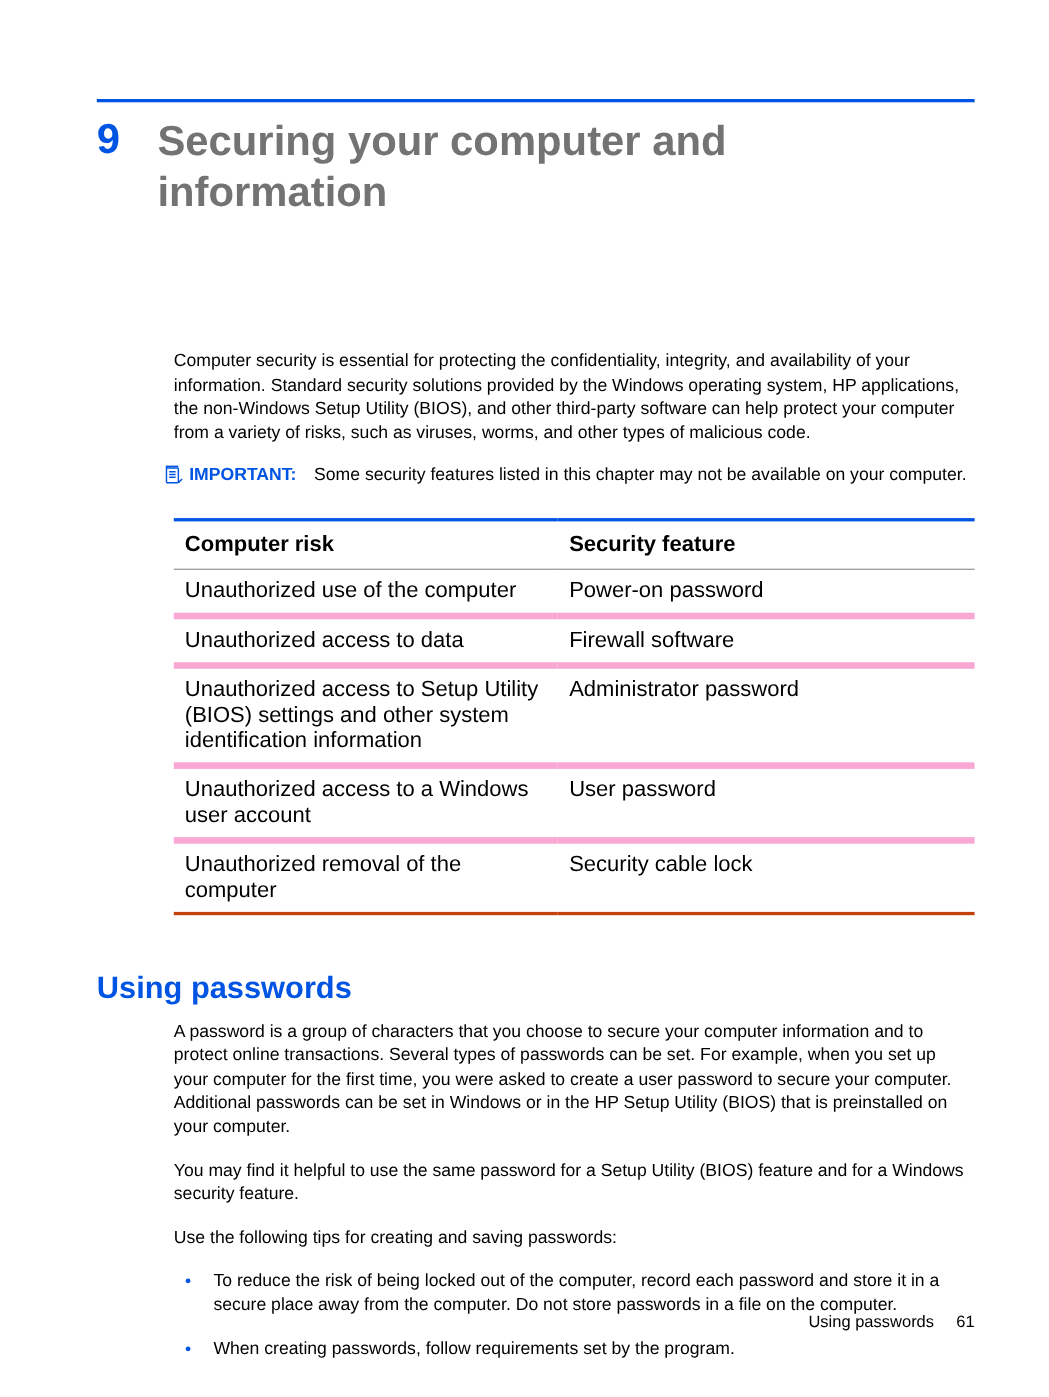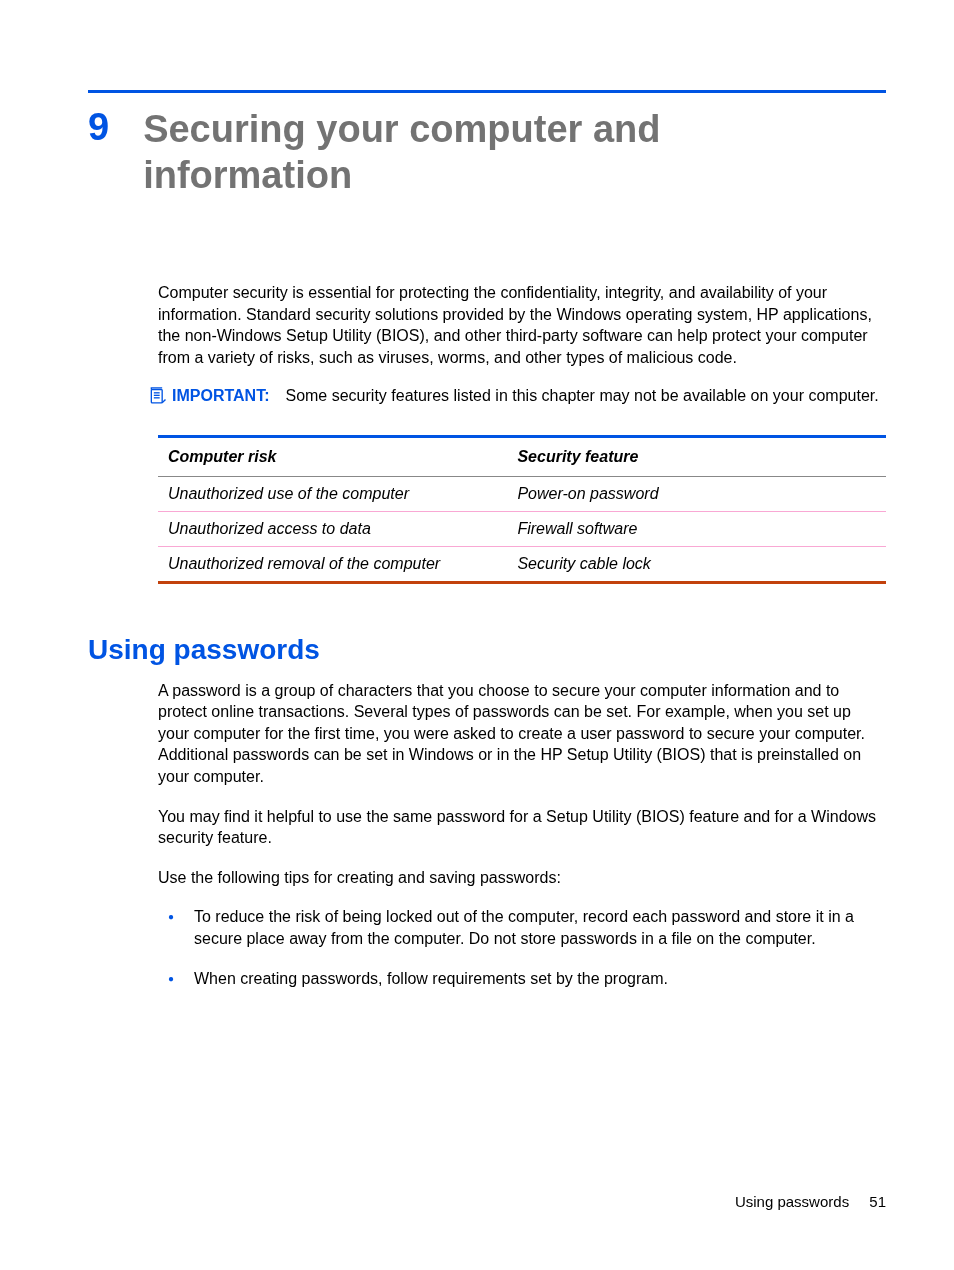--- a/index.html
+++ b/index.html
@@ -2,32 +2,32 @@
 <html><head>
 <meta charset="utf-8">
 <style>
   * { box-sizing: border-box; margin: 0; padding: 0; }
   html, body { width: 954px; height: 1270px; background: #fff; font-family: Arial, Helvetica, sans-serif; color: #000; }
   .page { position: relative; width: 954px; height: 1270px; padding: 90px 68px 60px 88px; }
   .top-rule { border-top: 3px solid #0054e3; margin-bottom: 14px; }
   .chapter-head { display: flex; align-items: flex-start; gap: 34px; }
   .chapter-num { color: #0054e3; font-size: 38px; font-weight: bold; line-height: 1.1; }
   .chapter-title { color: #737373; font-size: 38px; font-weight: bold; line-height: 1.2; max-width: 720px; }
-  .body-block { margin-left: 70px; margin-top: 84px; }
+  .body-block { margin-left: 70px; margin-top: 120px; }
   .para { font-size: 16px; line-height: 1.35; margin-bottom: 18px; }
   .note-row { display: flex; align-items: flex-start; gap: 4px; margin-left: 60px; margin-top: 16px; }
   .note-icon { width: 20px; height: 20px; }
   .note-icon svg { width: 20px; height: 20px; }
   .note-label { color: #0054e3; font-weight: bold; font-size: 16px; }
   .note-text { font-size: 16px; margin-left: 12px; }
   .table-wrap { margin-left: 70px; margin-top: 28px; }
-  table.sectable { width: 100%; border-collapse: collapse; font-size: 16px; font-style: italic; }
+  table.sectable { width: 100%; border-collapse: collapse; font-size: 20px; }
   table.sectable thead tr { border-top: 3px solid #0054e3; border-bottom: 1px solid #888; }
   table.sectable th { text-align: left; font-weight: bold; padding: 10px 10px; }
-  table.sectable tbody td { padding: 8px 10px; border-bottom: 1px solid #f9a8d4; vertical-align: top; }
+  table.sectable tbody td { padding: 8px 10px; border-bottom: 6px solid #f9a8d4; vertical-align: top; }
   table.sectable tbody tr:last-child td { border-bottom: 3px solid #c2410c; }
   .col-risk { width: 48%; }
   .section-h2 { color: #0054e3; font-size: 28px; font-weight: bold; margin-top: 50px; margin-bottom: 14px; }
   .body-block2 { margin-left: 70px; }
   ul.tips { list-style: none; margin-left: 0; padding-left: 0; margin-top: 4px; }
   ul.tips li { position: relative; padding-left: 36px; font-size: 16px; line-height: 1.35; margin-bottom: 18px; }
   ul.tips li::before { content: "●"; color: #0054e3; position: absolute; left: 10px; top: 0; font-size: 10px; line-height: 22px; }
   .footer { position: absolute; bottom: 60px; right: 68px; font-size: 15px; }
   .footer-page { margin-left: 16px; }
 </style>
@@ -72,20 +72,28 @@
       <tbody>
         <tr>
           <td>Unauthorized use of the computer</td>
           <td>Power-on password</td>
         </tr>
         <tr>
           <td>Unauthorized access to data</td>
           <td>Firewall software</td>
         </tr>
         <tr>
+          <td>Unauthorized access to Setup Utility (BIOS) settings and other system identification information</td>
+          <td>Administrator password</td>
+        </tr>
+        <tr>
+          <td>Unauthorized access to a Windows user account</td>
+          <td>User password</td>
+        </tr>
+        <tr>
           <td>Unauthorized removal of the computer</td>
           <td>Security cable lock</td>
         </tr>
       </tbody>
     </table>
   </div>
 
   <h2 class="section-h2">Using passwords</h2>
 
   <div class="body-block2">
@@ -93,15 +101,15 @@
     <p class="para">You may find it helpful to use the same password for a Setup Utility (BIOS) feature and for a Windows security feature.</p>
     <p class="para">Use the following tips for creating and saving passwords:</p>
     <ul class="tips">
       <li>To reduce the risk of being locked out of the computer, record each password and store it in a secure place away from the computer. Do not store passwords in a file on the computer.</li>
       <li>When creating passwords, follow requirements set by the program.</li>
     </ul>
   </div>
 
   <div class="footer">
     <span>Using passwords</span>
-    <span class="footer-page">51</span>
+    <span class="footer-page">61</span>
   </div>
 </div>
 
 </body></html>

